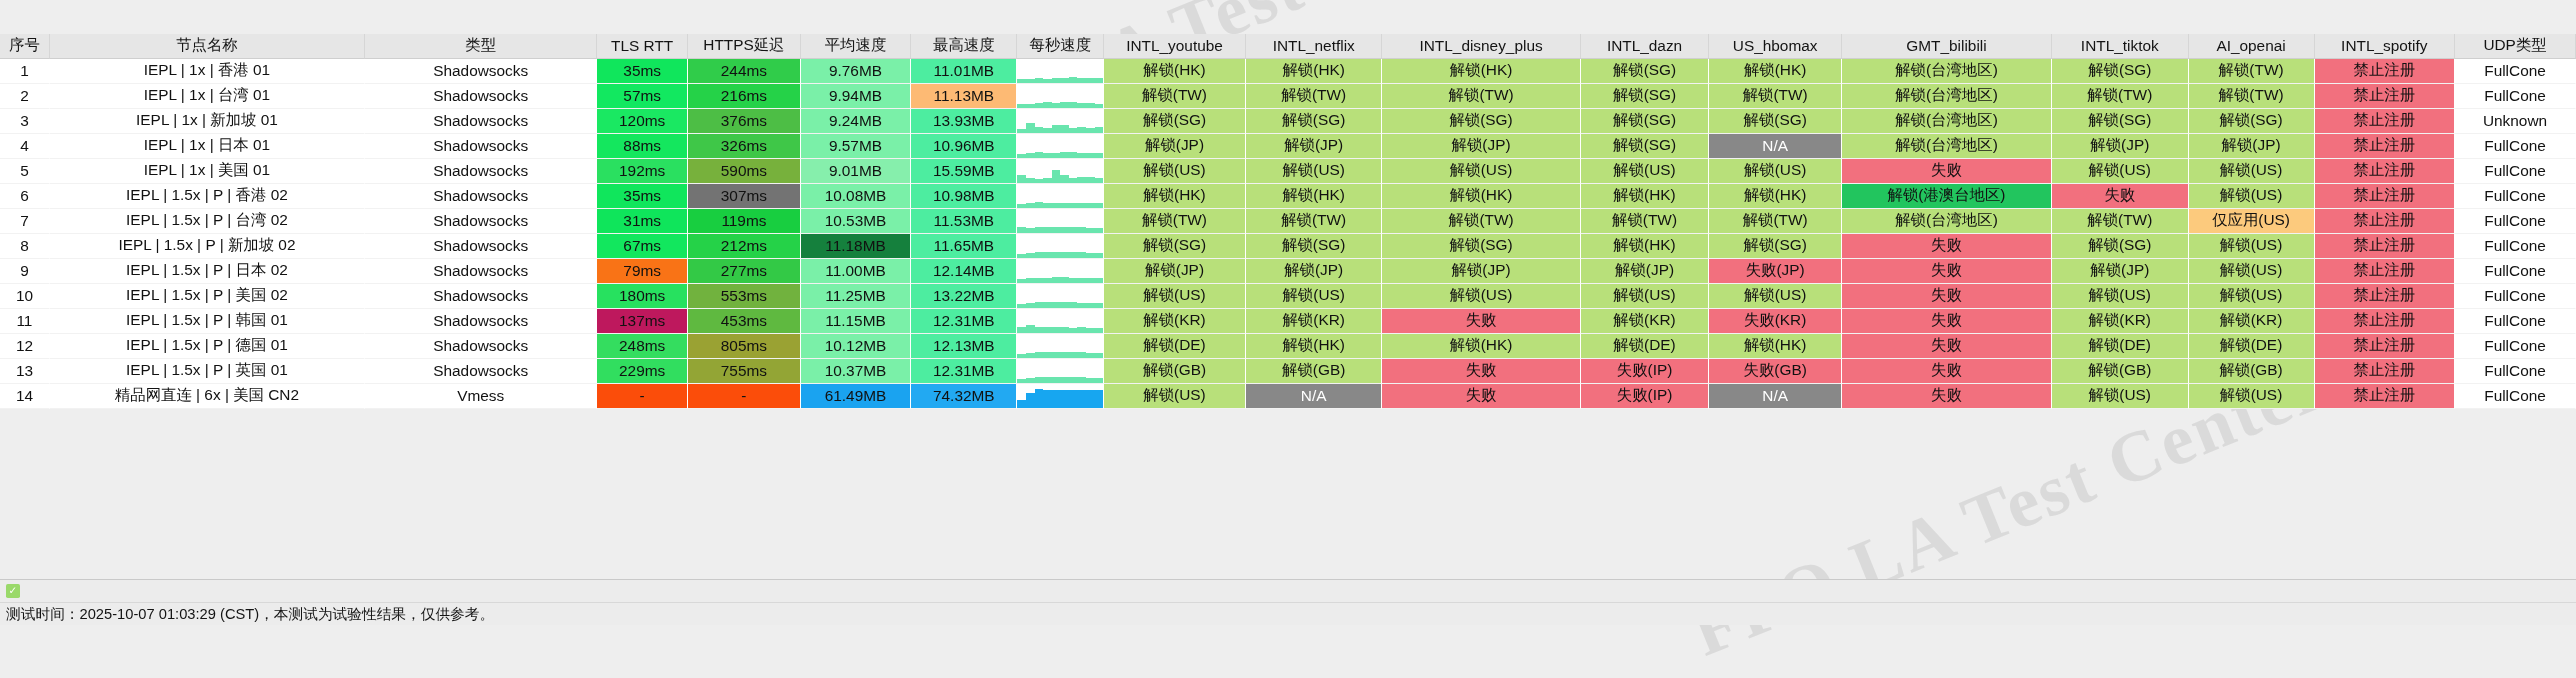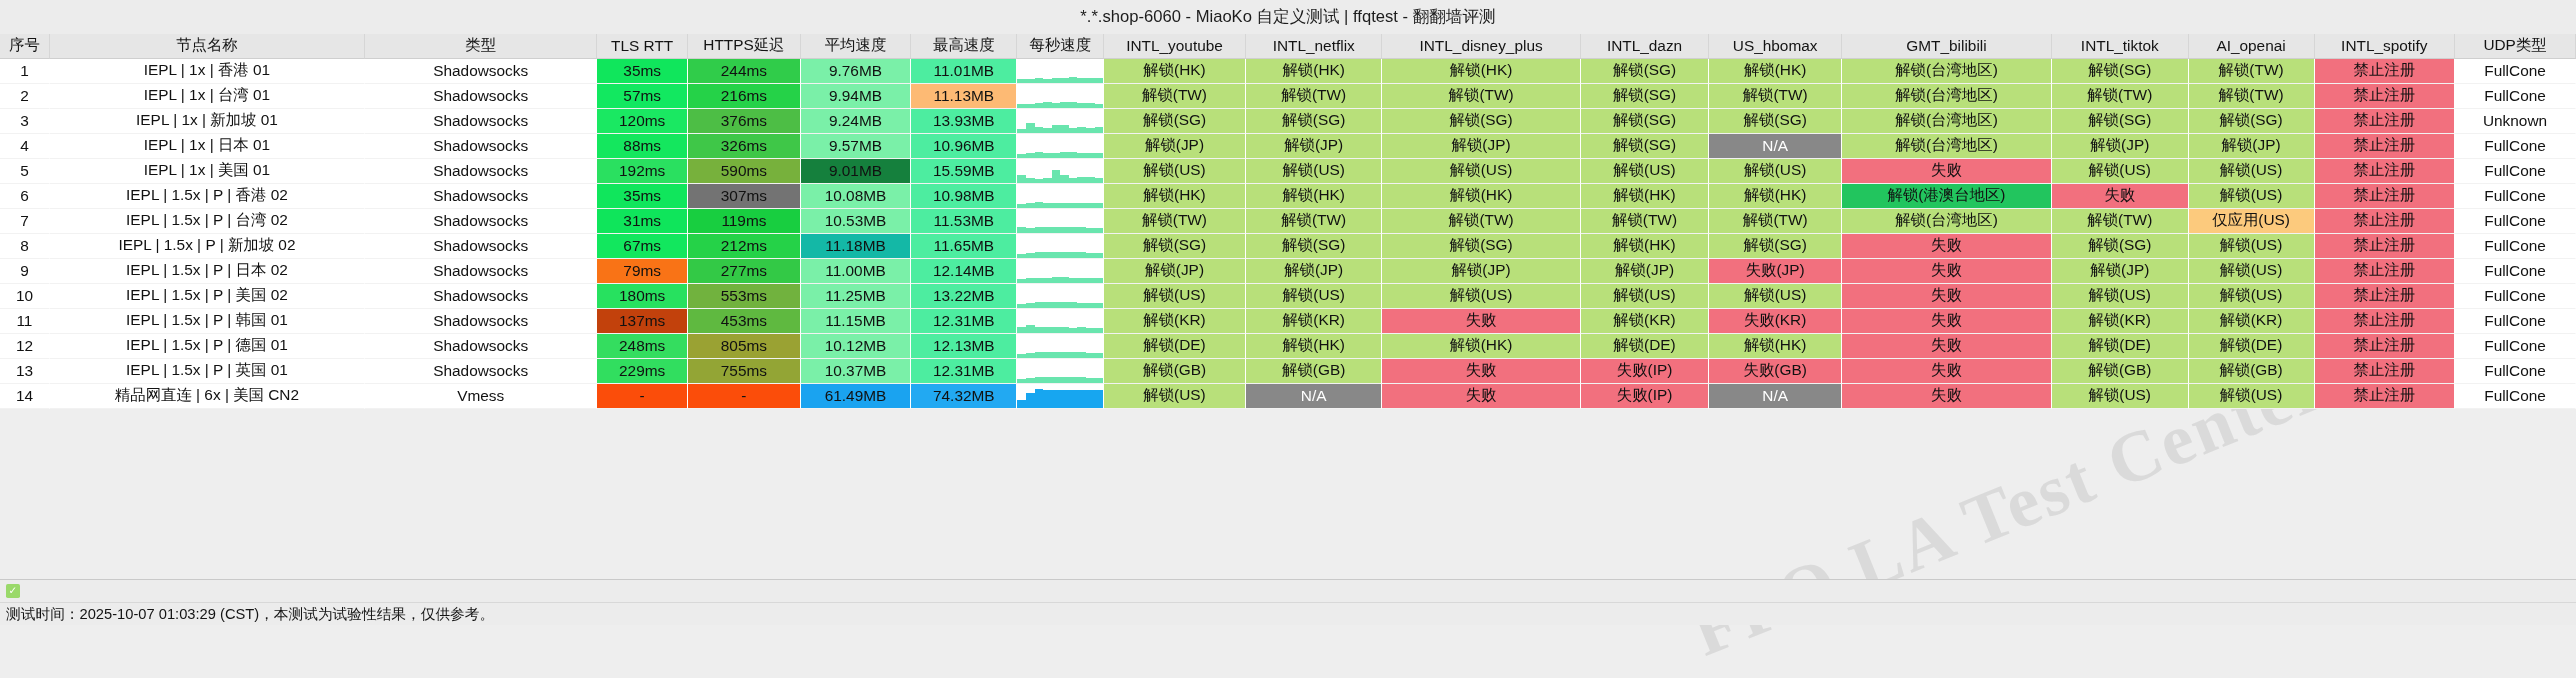--- a/index.html
+++ b/index.html
@@ -130,23 +130,20 @@
 </style>
 </head>
 <body>
 
 <div id="root">
 
   <div class="wm wm1">FFQ.LA Test Center</div>
   <div class="wm wm2">FFQ.LA Test Center</div>
   <div class="wm wm3">FFQ.LA Test Center</div>
 
-  <div class="titlebar">
-    <span class="t">*.*.shop-6060 - MiaoKo 自定义测试 | ffqtest - 翻翻墙评测</span>
-  </div>
 
   <table class="grid">
     <colgroup>
       <col class="c-idx">
         <col class="c-name">
         <col class="c-type">
         <col class="c-rtt">
         <col class="c-https">
       <col class="c-avg">
         <col class="c-max">
@@ -316,21 +313,21 @@
           <td class="oa" style="background: rgb(184, 224, 122);">解锁(JP)</td>
           <td class="sp" style="background: rgb(242, 112, 126);">禁止注册</td>
           <td class="udp" style="background: rgb(255, 255, 255);">FullCone</td>
         </tr>
         <tr>
           <td class="idx">5</td>
           <td class="name">IEPL | 1x | 美国 01</td>
           <td class="type">Shadowsocks</td>
           <td class="rtt" style="background: rgb(42, 224, 96);">192ms</td>
           <td class="https" style="background: rgb(119, 177, 60);">590ms</td>
-          <td class="avg" style="background: #15803d; margin-left: 24px;">9.01MB</td>
+          <td class="avg" style="background: #86efac; margin-left: 24px;">9.01MB</td>
           <td class="max" style="background: rgb(77, 237, 160);">15.59MB</td>
           <td class="spark">
             <div class="sparkwrap">
               <i style="height: 30%;"></i>
               <i style="height: 18%;"></i>
               <i style="height: 15%;"></i>
               <i style="height: 20%;"></i>
               <i style="height: 52%;"></i>
               <i style="height: 30%;"></i>
               <i style="height: 20%;"></i>
@@ -415,21 +412,21 @@
           <td class="oa" style="background: rgb(252, 202, 125);">仅应用(US)</td>
           <td class="sp" style="background: rgb(242, 112, 126);">禁止注册</td>
           <td class="udp" style="background: rgb(255, 255, 255);">FullCone</td>
         </tr>
         <tr>
           <td class="idx">8</td>
           <td class="name">IEPL | 1.5x | P | 新加坡 02</td>
           <td class="type">Shadowsocks</td>
           <td class="rtt" style="background: rgb(18, 231, 94);">67ms</td>
           <td class="https" style="background: rgb(37, 210, 72);">212ms</td>
-          <td class="avg" style="background: #14b8a6;">11.18MB</td>
+          <td class="avg" style="background: #15803d;">11.18MB</td>
           <td class="max" style="background: rgb(77, 237, 160);">11.65MB</td>
           <td class="spark">
             <div class="sparkwrap">
               <i style="height: 17%;"></i>
               <i style="height: 18%;"></i>
               <i style="height: 22%;"></i>
               <i style="height: 22%;"></i>
               <i style="height: 22%;"></i>
               <i style="height: 22%;"></i>
               <i style="height: 22%;"></i>
@@ -512,21 +509,21 @@
           <td class="bi" style="background: rgb(242, 112, 126);">失败</td>
           <td class="tk" style="background: rgb(184, 224, 122);">解锁(US)</td>
           <td class="oa" style="background: rgb(184, 224, 122);">解锁(US)</td>
           <td class="sp" style="background: rgb(242, 112, 126);">禁止注册</td>
           <td class="udp" style="background: rgb(255, 255, 255);">FullCone</td>
         </tr>
         <tr>
           <td class="idx">11</td>
           <td class="name">IEPL | 1.5x | P | 韩国 01</td>
           <td class="type">Shadowsocks</td>
-          <td class="rtt" style="background: #c2410c; margin-left: 12px;">137ms</td>
+          <td class="rtt" style="background: #be185d; margin-left: 12px;">137ms</td>
           <td class="https" style="background: rgb(95, 185, 64);">453ms</td>
           <td class="avg" style="background: rgb(122, 240, 168);">11.15MB</td>
           <td class="max" style="background: rgb(77, 237, 160);">12.31MB</td>
           <td class="spark">
             <div class="sparkwrap">
               <i style="height: 22%;"></i>
               <i style="height: 33%;"></i>
               <i style="height: 24%;"></i>
               <i style="height: 22%;"></i>
               <i style="height: 22%;"></i>

